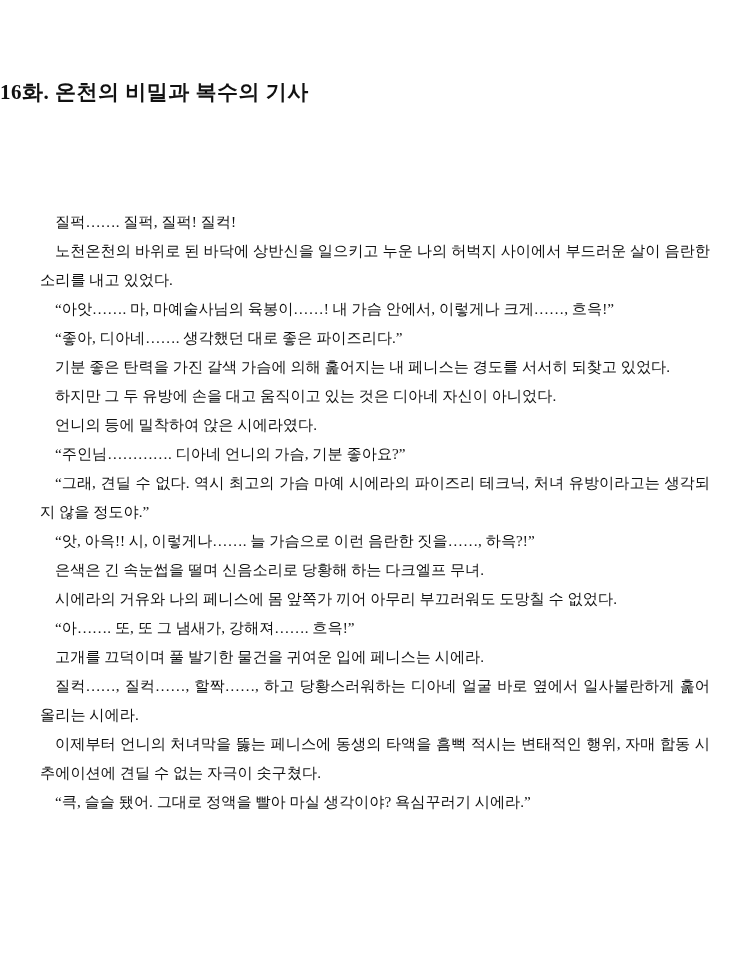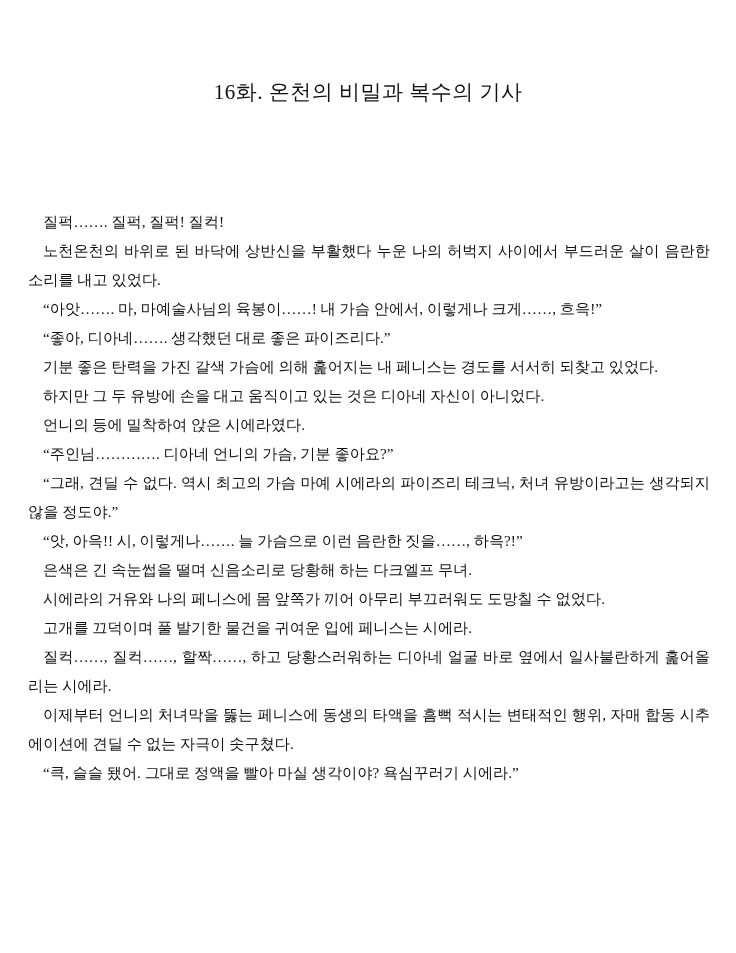--- a/index.html
+++ b/index.html
@@ -15,66 +15,66 @@
     overflow: hidden;
   }
   .page {
     position: relative;
     width: 736px;
     height: 953px;
     background: #ffffff;
     box-sizing: border-box;
   }
   .chapter-title {
-    text-align: center;
     font-size: 21px;
-    font-weight: normal;
+    font-weight: bold;
     letter-spacing: 0.5px;
     margin: 0;
     padding-top: 78px;
     color: #111111;
     font-family: "Liberation Serif", "DejaVu Serif", serif;
   }
   .body-text {
     margin: 0;
     padding: 0;
     position: absolute;
     top: 207px;
     left: 28px;
     right: 26px;
   }
   .para {
     font-size: 15.2px;
     line-height: 29px;
-    margin: 0 0 0 0;
+    margin: 0 0 0 12px;
     text-indent: 15px;
     text-align: justify;
     word-break: break-all;
     color: #111111;
   }
 </style>
 </head>
 <body>
 
 <div class="page">
 
   <h1 class="chapter-title">16화. 온천의 비밀과 복수의 기사</h1>
 
   <div class="body-text">
     <p class="para">질퍽……. 질퍽, 질퍽! 질컥!</p>
-    <p class="para">노천온천의 바위로 된 바닥에 상반신을 부활했다 누운 나의 허벅지 사이에서 부드러운 살이 음란한 소리를 내고 있었다.</p>
+    <p class="para">노천온천의 바위로 된 바닥에 상반신을 일으키고 누운 나의 허벅지 사이에서 부드러운 살이 음란한 소리를 내고 있었다.</p>
     <p class="para">“아앗……. 마, 마예술사님의 육봉이……! 내 가슴 안에서, 이렇게나 크게……, 흐윽!”</p>
     <p class="para">“좋아, 디아네……. 생각했던 대로 좋은 파이즈리다.”</p>
     <p class="para">기분 좋은 탄력을 가진 갈색 가슴에 의해 훑어지는 내 페니스는 경도를 서서히 되찾고 있었다.</p>
     <p class="para">하지만 그 두 유방에 손을 대고 움직이고 있는 것은 디아네 자신이 아니었다.</p>
     <p class="para">언니의 등에 밀착하여 앉은 시에라였다.</p>
     <p class="para">“주인님…………. 디아네 언니의 가슴, 기분 좋아요?”</p>
     <p class="para">“그래, 견딜 수 없다. 역시 최고의 가슴 마예 시에라의 파이즈리 테크닉, 처녀 유방이라고는 생각되지 않을 정도야.”</p>
     <p class="para">“앗, 아윽!! 시, 이렇게나……. 늘 가슴으로 이런 음란한 짓을……, 하윽?!”</p>
     <p class="para">은색은 긴 속눈썹을 떨며 신음소리로 당황해 하는 다크엘프 무녀.</p>
     <p class="para">시에라의 거유와 나의 페니스에 몸 앞쪽가 끼어 아무리 부끄러워도 도망칠 수 없었다.</p>
+    <p class="para">“아……. 또, 또 그 냄새가, 강해져……. 흐윽!”</p>
     <p class="para">고개를 끄덕이며 풀 발기한 물건을 귀여운 입에 페니스는 시에라.</p>
     <p class="para">질컥……, 질컥……, 할짝……, 하고 당황스러워하는 디아네 얼굴 바로 옆에서 일사불란하게 훑어올리는 시에라.</p>
     <p class="para">이제부터 언니의 처녀막을 뚫는 페니스에 동생의 타액을 흠뻑 적시는 변태적인 행위, 자매 합동 시추에이션에 견딜 수 없는 자극이 솟구쳤다.</p>
     <p class="para">“큭, 슬슬 됐어. 그대로 정액을 빨아 마실 생각이야? 욕심꾸러기 시에라.”</p>
   </div>
 
 </div>
 
 </body></html>

